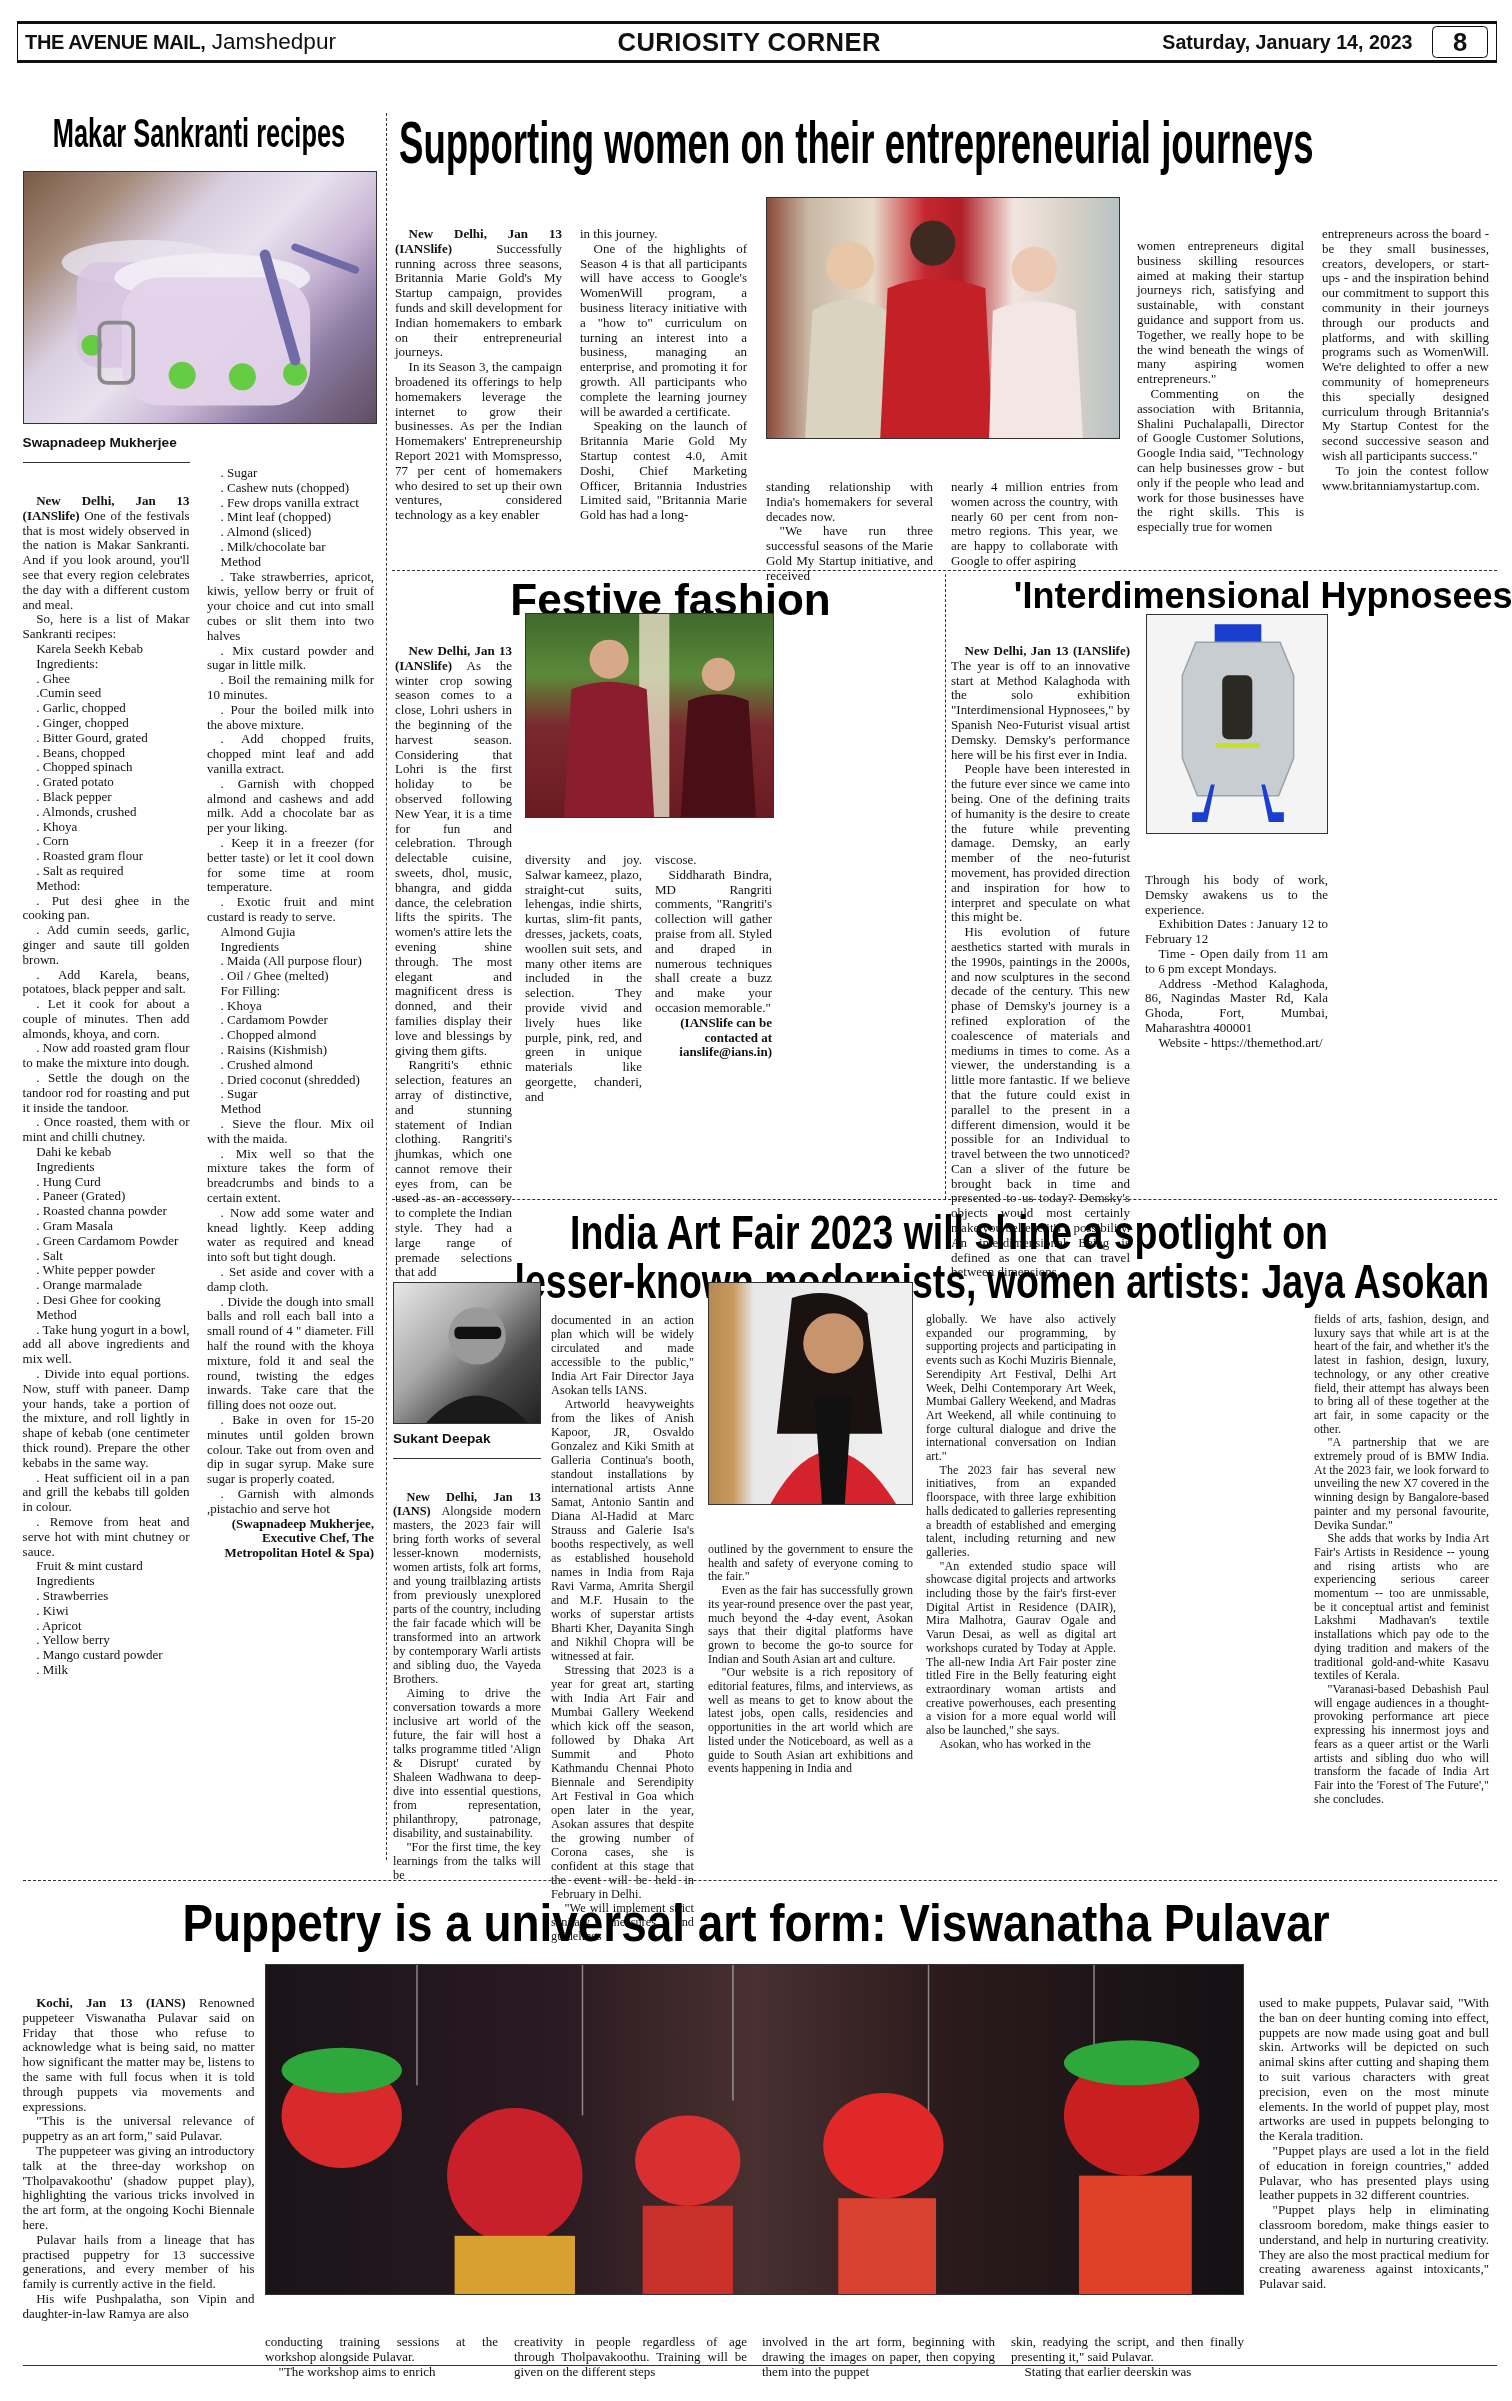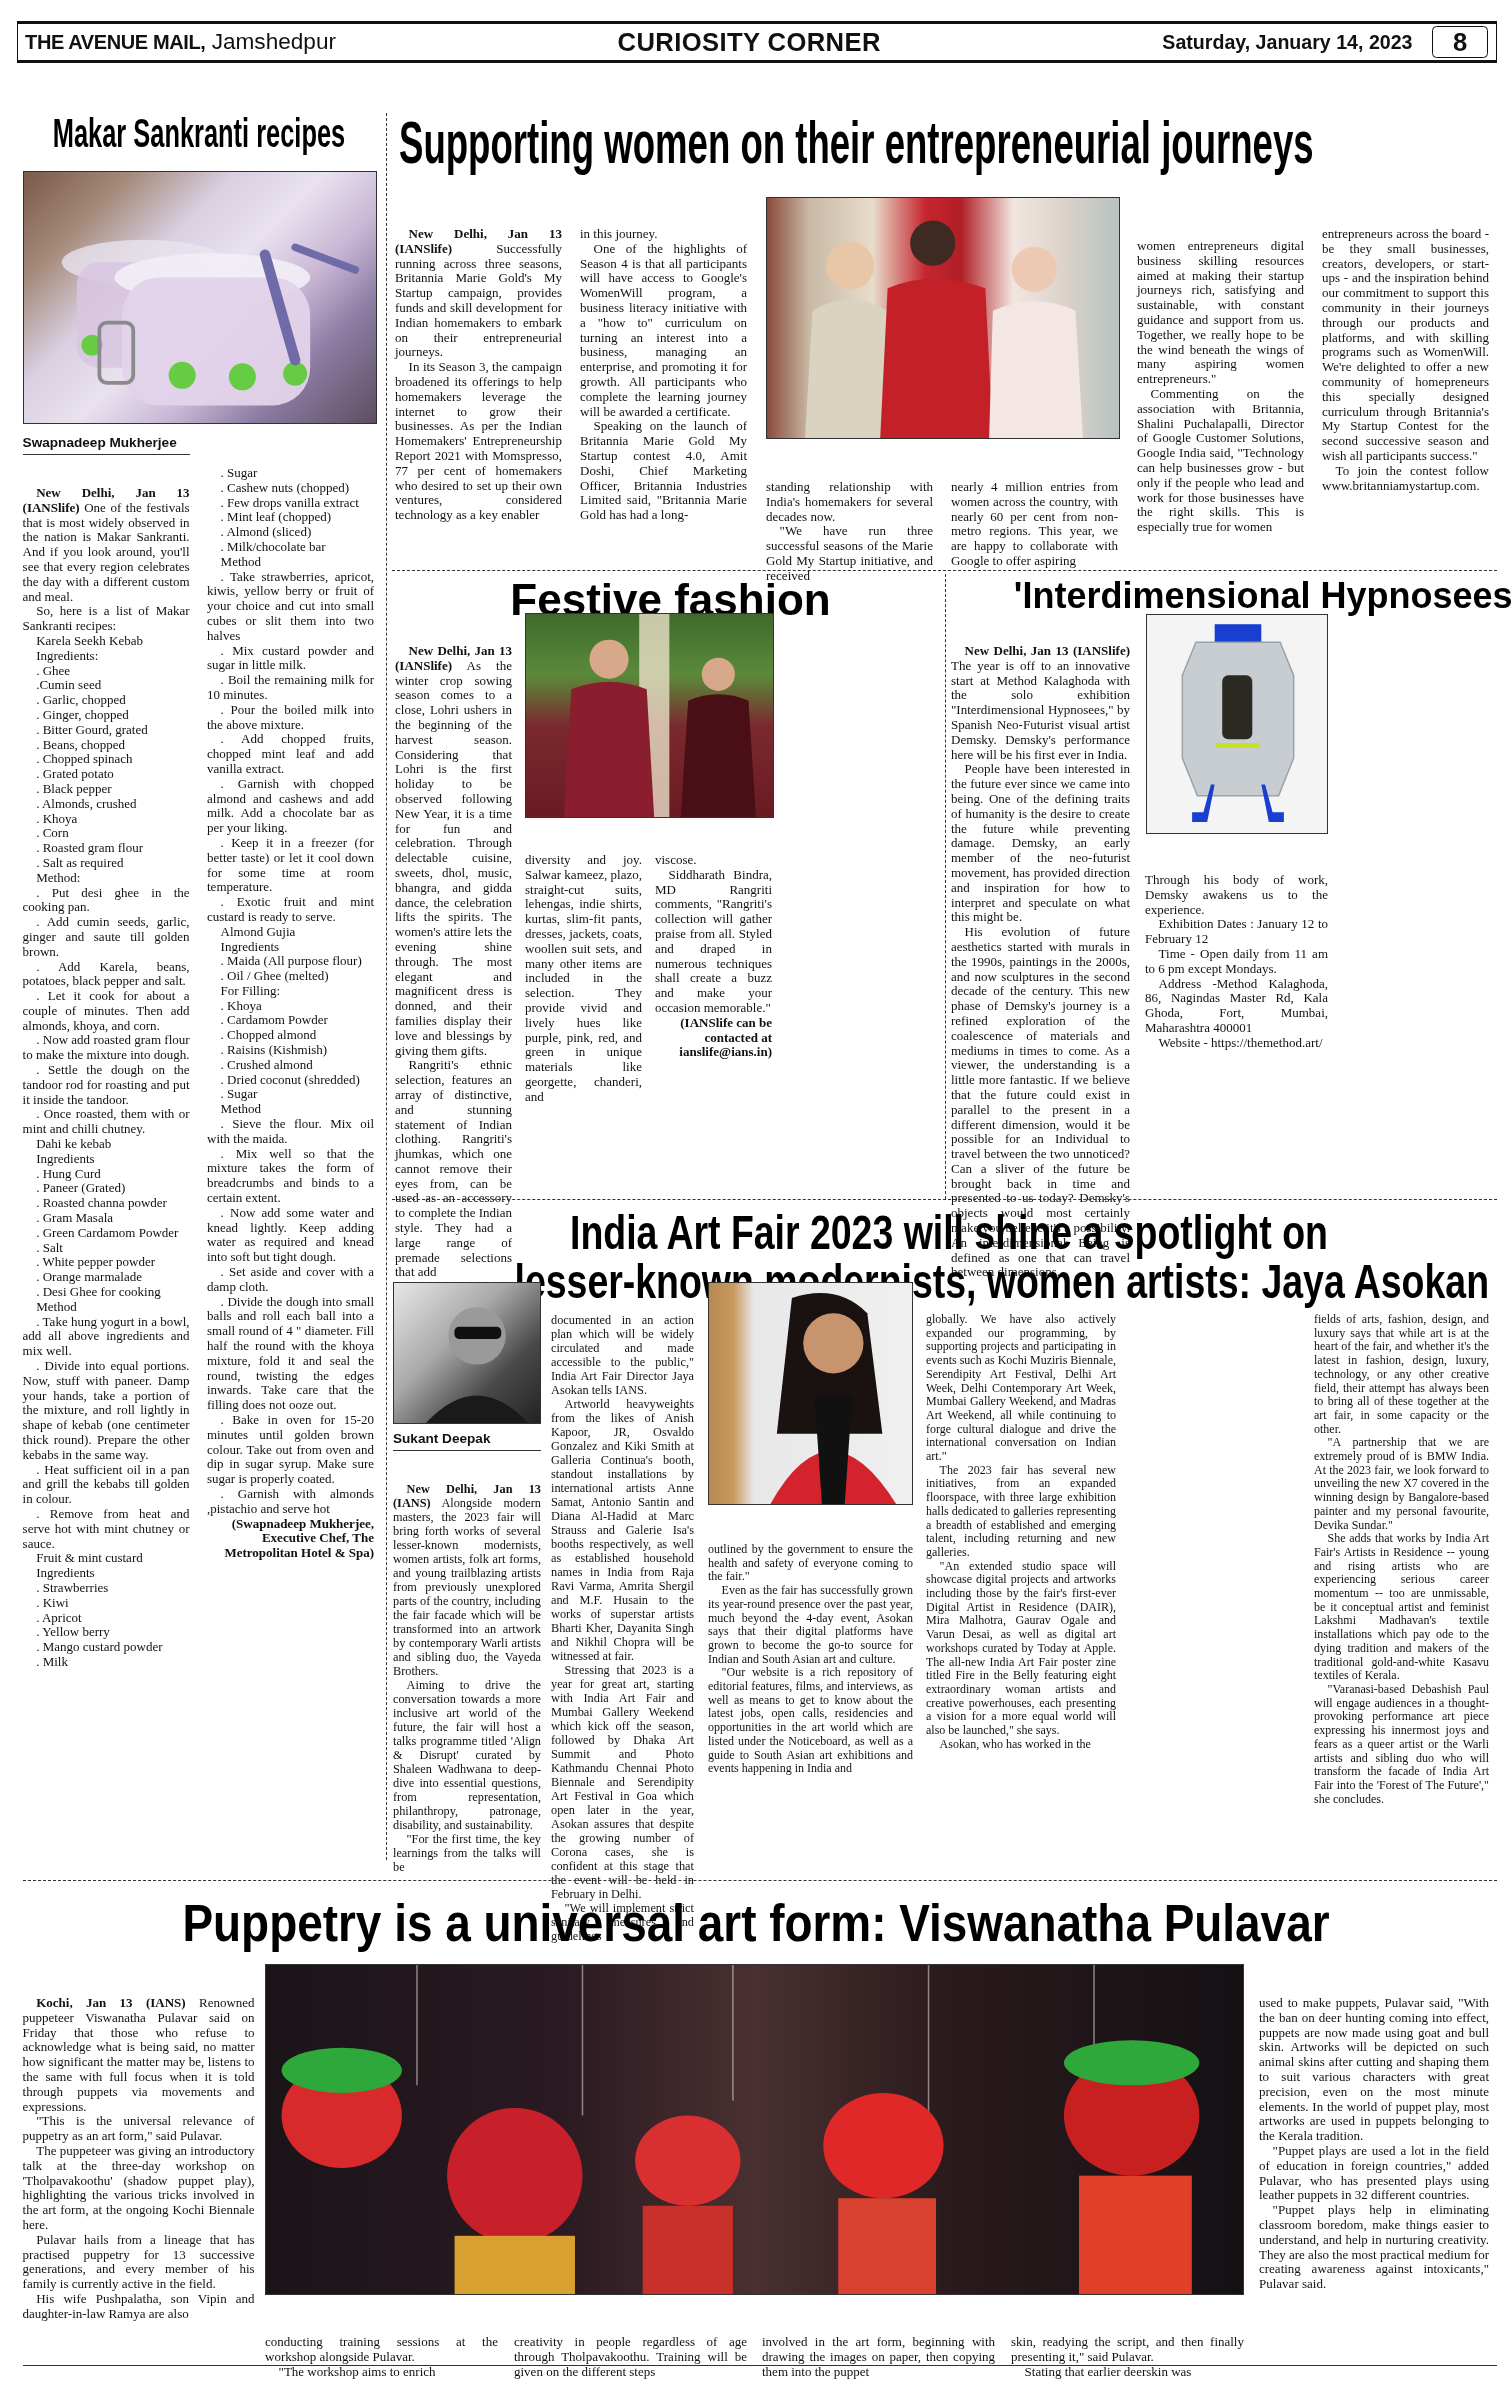--- a/index.html
+++ b/index.html
@@ -14,21 +14,21 @@
   .mh-date { font-family: "Liberation Sans", sans-serif; font-size: 19.6px; font-weight: bold; }
   .mh-page { border: 1.5px solid #111; border-radius: 4.5px; width: 56px; height: 32px; display: flex; align-items: center; justify-content: center; font-family: "Liberation Sans", sans-serif; font-weight: bold; font-size: 25.6px; }
   .headline { font-family: "Liberation Sans", sans-serif; font-weight: bold; color: #000; line-height: 1; white-space: nowrap; }
   .col { font-size: 13px; line-height: 14.8px; text-align: justify; hyphens: none; margin-top: 31px; }
   .col p { text-indent: 13.6px; }
   .col p.noindent { text-indent: 0; }
   .col .dateline { font-weight: bold; }
   .col .item { padding-left: 13.6px; text-align: left; }
   .col .sub { padding-left: 13.6px; text-align: left; }
   .col .signoff { font-weight: bold; text-align: right; }
-  .byline { font-family: "Liberation Sans", sans-serif; font-weight: bold; font-size: 13.6px; padding-bottom: 4px; border-bottom: 1.1px solid #333; margin-bottom: 1px; }
+  .byline { font-family: "Liberation Sans", sans-serif; font-weight: bold; font-size: 13.6px; padding-bottom: 12px; border-bottom: 1.1px solid #333; margin-bottom: 1px; }
   .photo { border: 1.1px solid #333; overflow: hidden; }
   .vdash { border-left: 1.5px dashed #333; }
   .hdash { border-top: 1.5px dashed #333; }
   .hsolid { border-top: 1.5px solid #333; }
 </style>
 </head>
 <body>
 
 <div class="abs masthead">
   <div>

